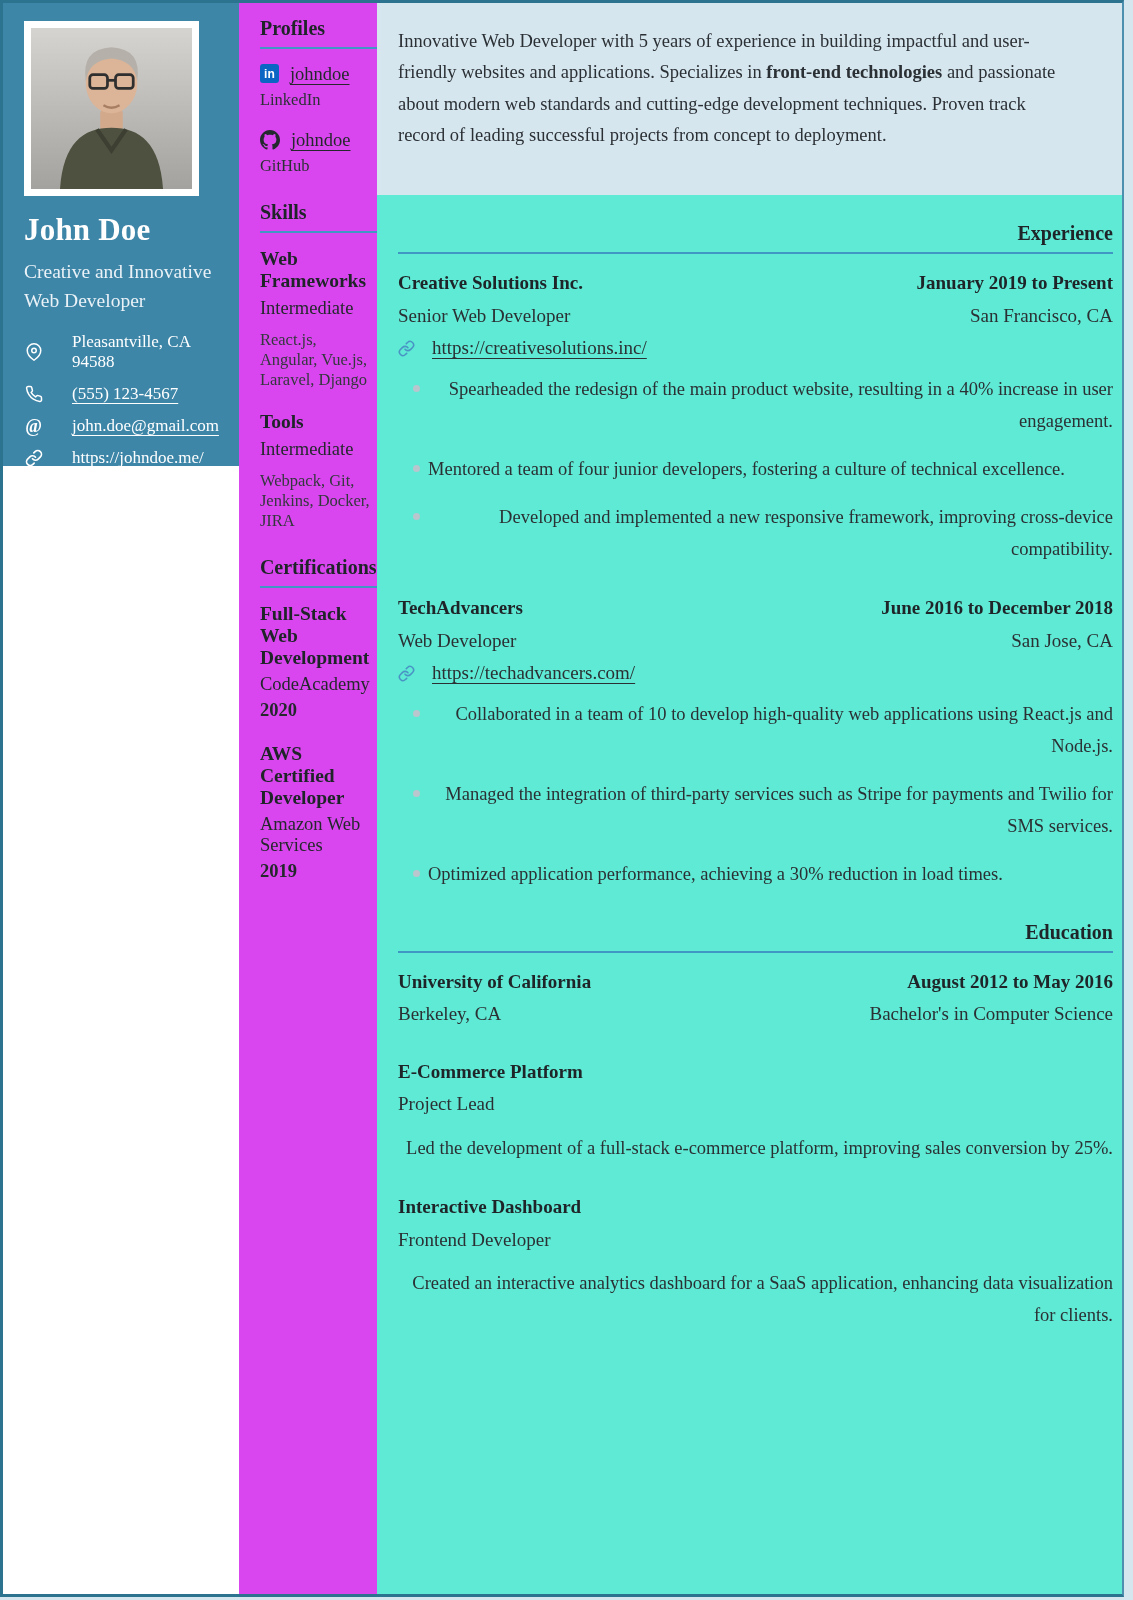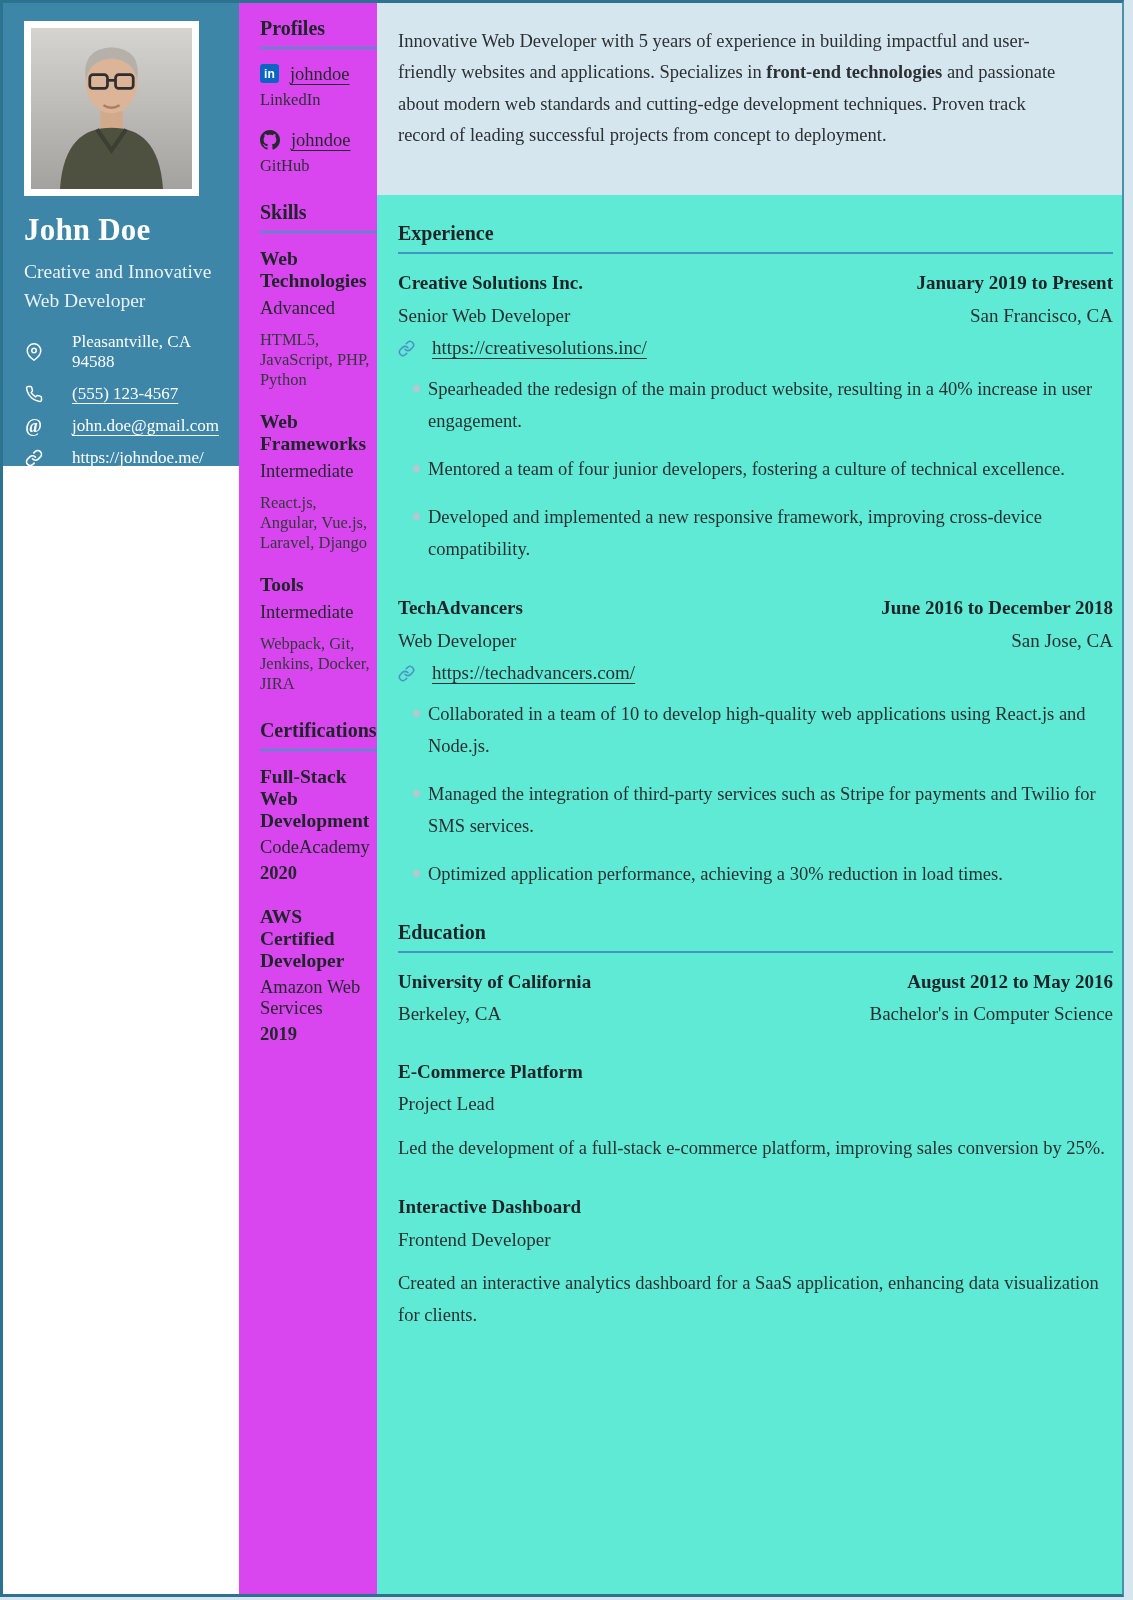--- a/index.html
+++ b/index.html
@@ -66,21 +66,21 @@
   .cert-name{ font-size:19.5px; font-weight:bold; color:#1e2428; }
   .cert-issuer{ font-size:18.5px; margin-top:5px; }
   .cert-year{ font-size:18.5px; font-weight:bold; margin-top:5px; }
   
   .main{ flex:1; background:#5eead4; display:flex; flex-direction:column; }
   .summary{
     background:#d6e6ef; min-height:192px;
     padding:23px 48px 20px 21px;
     font-size:18.5px; line-height:1.7; color:#2b3034;
   }
-  .main-body{ padding:27px 9px 0 21px; }
+  .main-body{ padding:27px 9px 0 21px;text-align:right; }
   .main-section{ margin-bottom:30px; }
   .mrow{ display:flex; justify-content:space-between; align-items:baseline; font-size:19px; line-height:1.45; }
   .mrow .b{ font-weight:bold; color:#1e2428; }
   .mrow + .mrow{ margin-top:5px; }
   .entry{ margin-bottom:29px; }
   .entry:last-child{ margin-bottom:0; }
   .entry-link{ display:flex; align-items:center; gap:17px; margin-top:8px; font-size:19px; }
   .entry-link svg{ width:17px; height:17px; flex:none; }
   .bullets{ margin-top:15px; }
   .bullet{ display:flex; gap:8px; padding-left:15px; margin-bottom:17px; }
@@ -171,25 +171,20 @@
             </span>
             <a href="#" class="profile-user">johndoe</a>
           </div>
           <div class="profile-net">GitHub</div>
         </div>
       </div>
 
       <div class="side-section">
         <h2 class="side-h2">Skills</h2>
         <div class="skill-item">
-          <div class="skill-name">Web Technologies</div>
-          <div class="skill-level">Advanced</div>
-          <div class="skill-keywords">HTML5, JavaScript, PHP, Python</div>
-        </div>
-        <div class="skill-item">
           <div class="skill-name">Web Frameworks</div>
           <div class="skill-level">Intermediate</div>
           <div class="skill-keywords">React.js, Angular, Vue.js, Laravel, Django</div>
         </div>
         <div class="skill-item">
           <div class="skill-name">Tools</div>
           <div class="skill-level">Intermediate</div>
           <div class="skill-keywords">Webpack, Git, Jenkins, Docker, JIRA</div>
         </div>
       </div>

